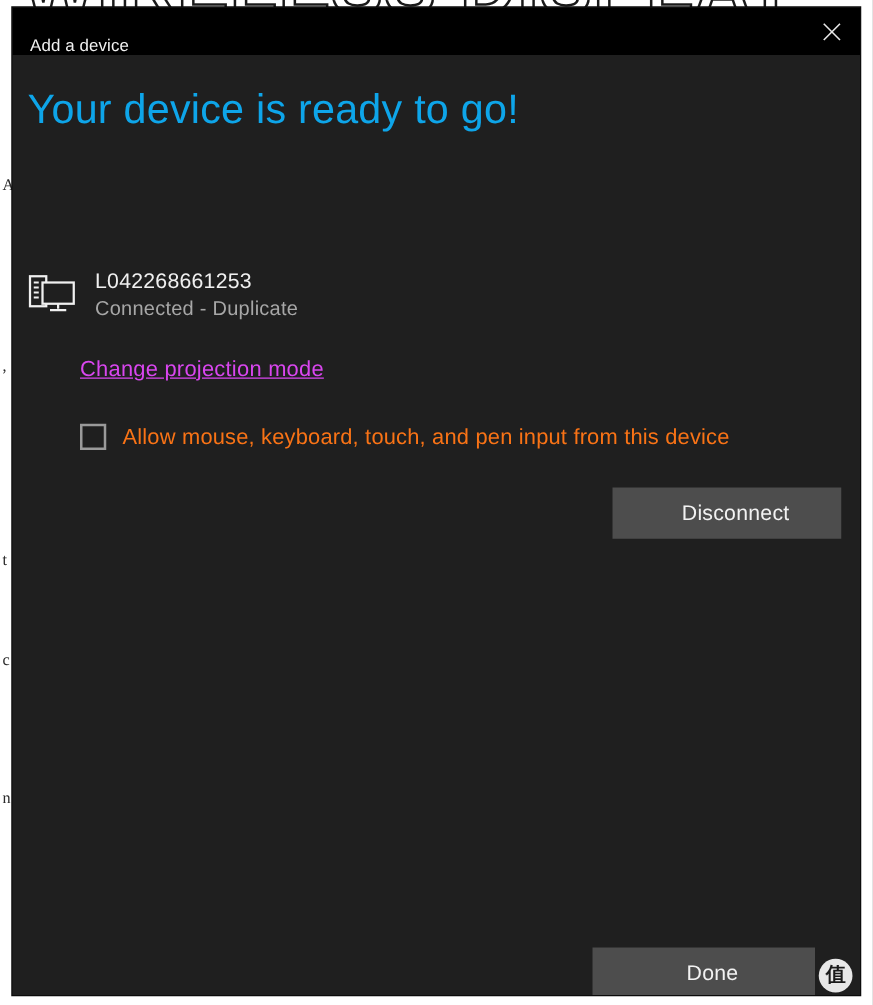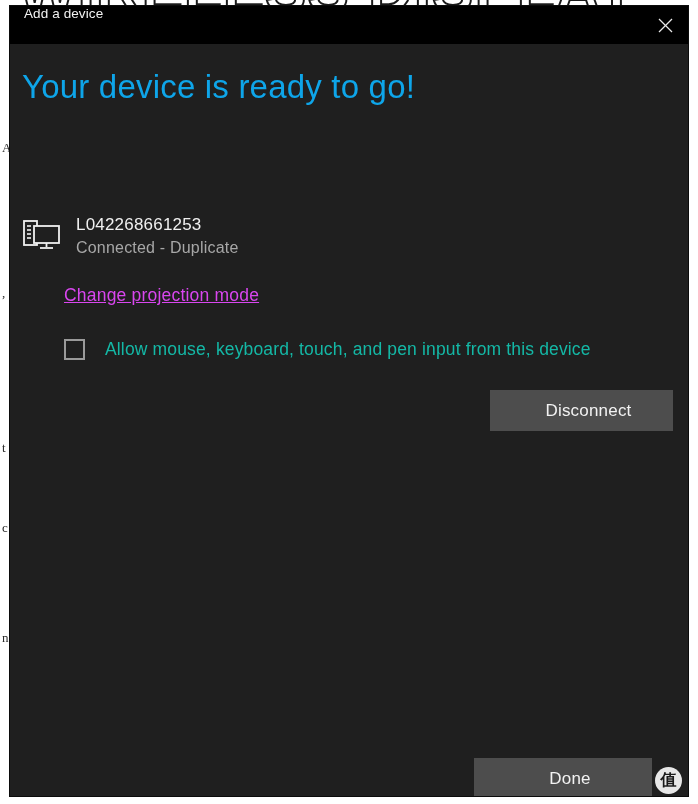--- a/index.html
+++ b/index.html
@@ -55,21 +55,21 @@
     background: #1f1f1f;
     box-shadow: 0 0 0 1px #0b0b0b;
     overflow: hidden;
   }
 
   #titlebar {
     position: relative;
     height: 38px;
     background: #000000;
     display: flex;
-    align-items: flex-start;
+    align-items: flex-end;
   }
   #titlebar .title {
     margin-left: 14px;
     font-size: 13.5px;
     color: #f2f2f2;
     letter-spacing: .1px;
   }
   #close-btn {
     position: absolute;
     right: 0;
@@ -148,23 +148,23 @@
   }
   .checkbox {
     width: 21px;
     height: 21px;
     box-sizing: border-box;
     border: 2px solid #9a9a9a;
     background: #1f1f1f;
     flex: 0 0 auto;
   }
   .check-label {
-    margin-left: 20px;
+    margin-left: 13px;
     font-size: 17.5px;
-    color: #14b8a6;
+    color: #f97316;
     letter-spacing: .15px;
   }
 
   
   .btn {
     position: absolute;
     display: flex;
     align-items: center;
     justify-content: center;
     background: #4d4d4d;

